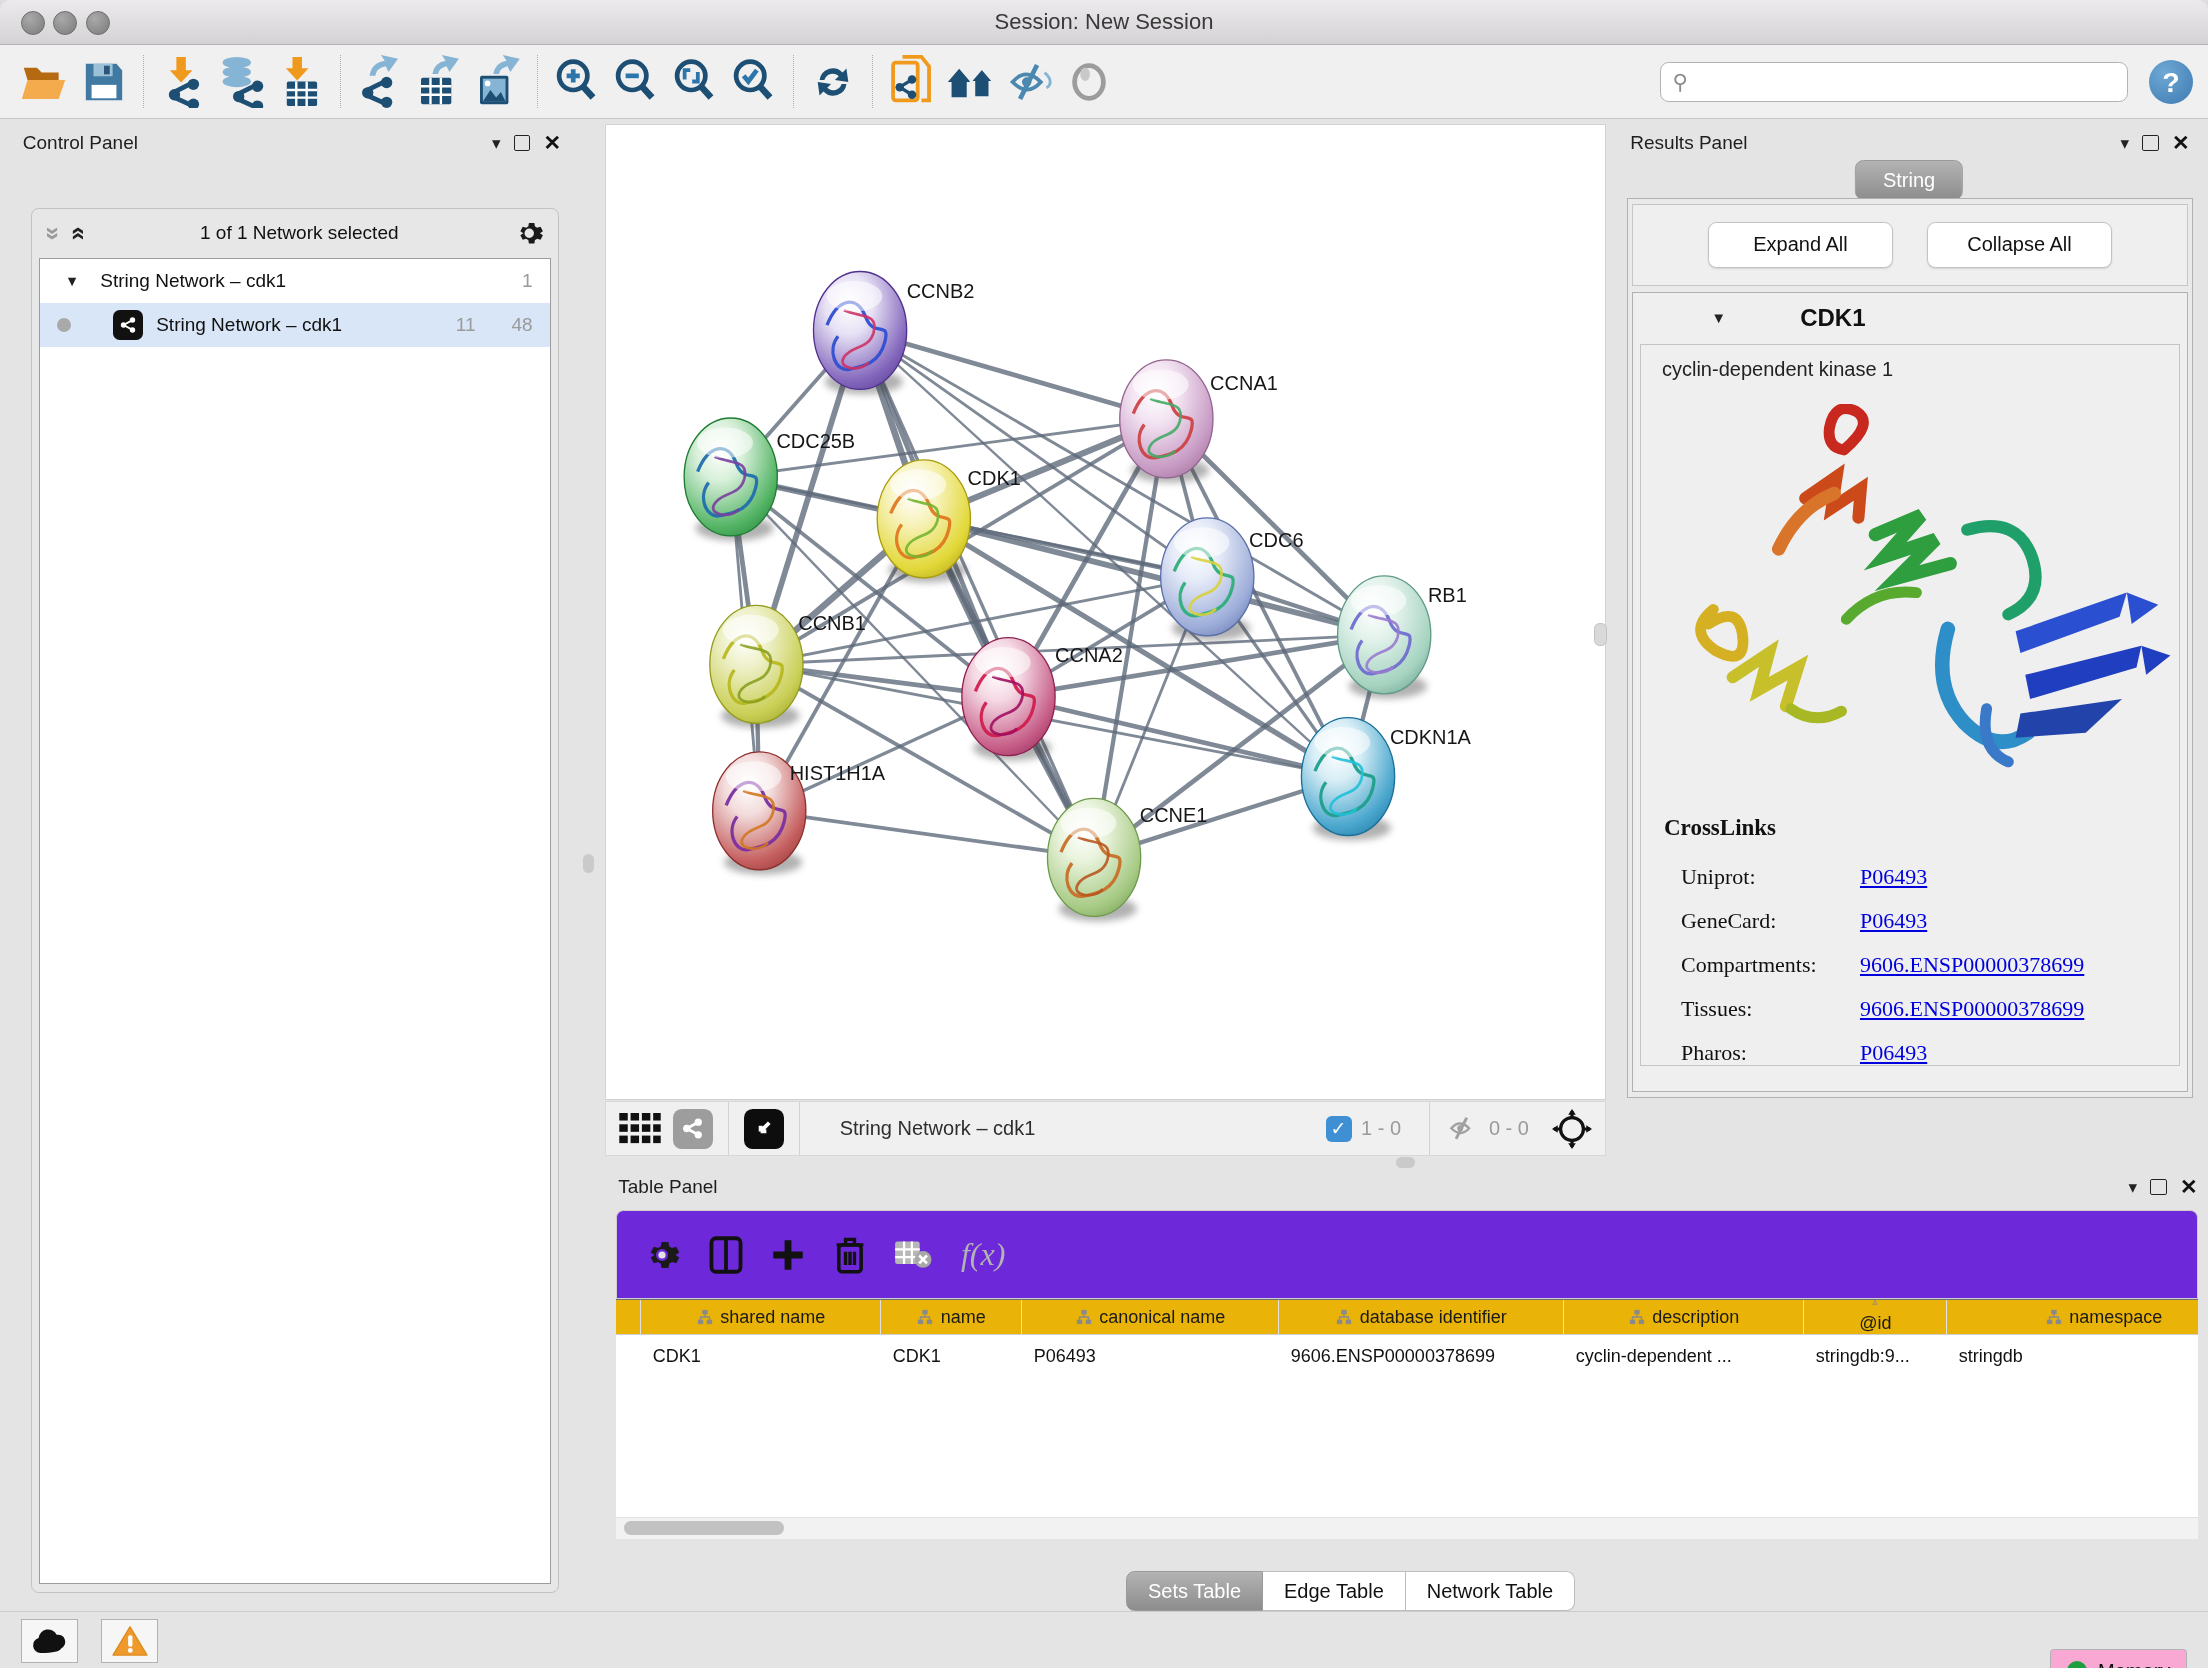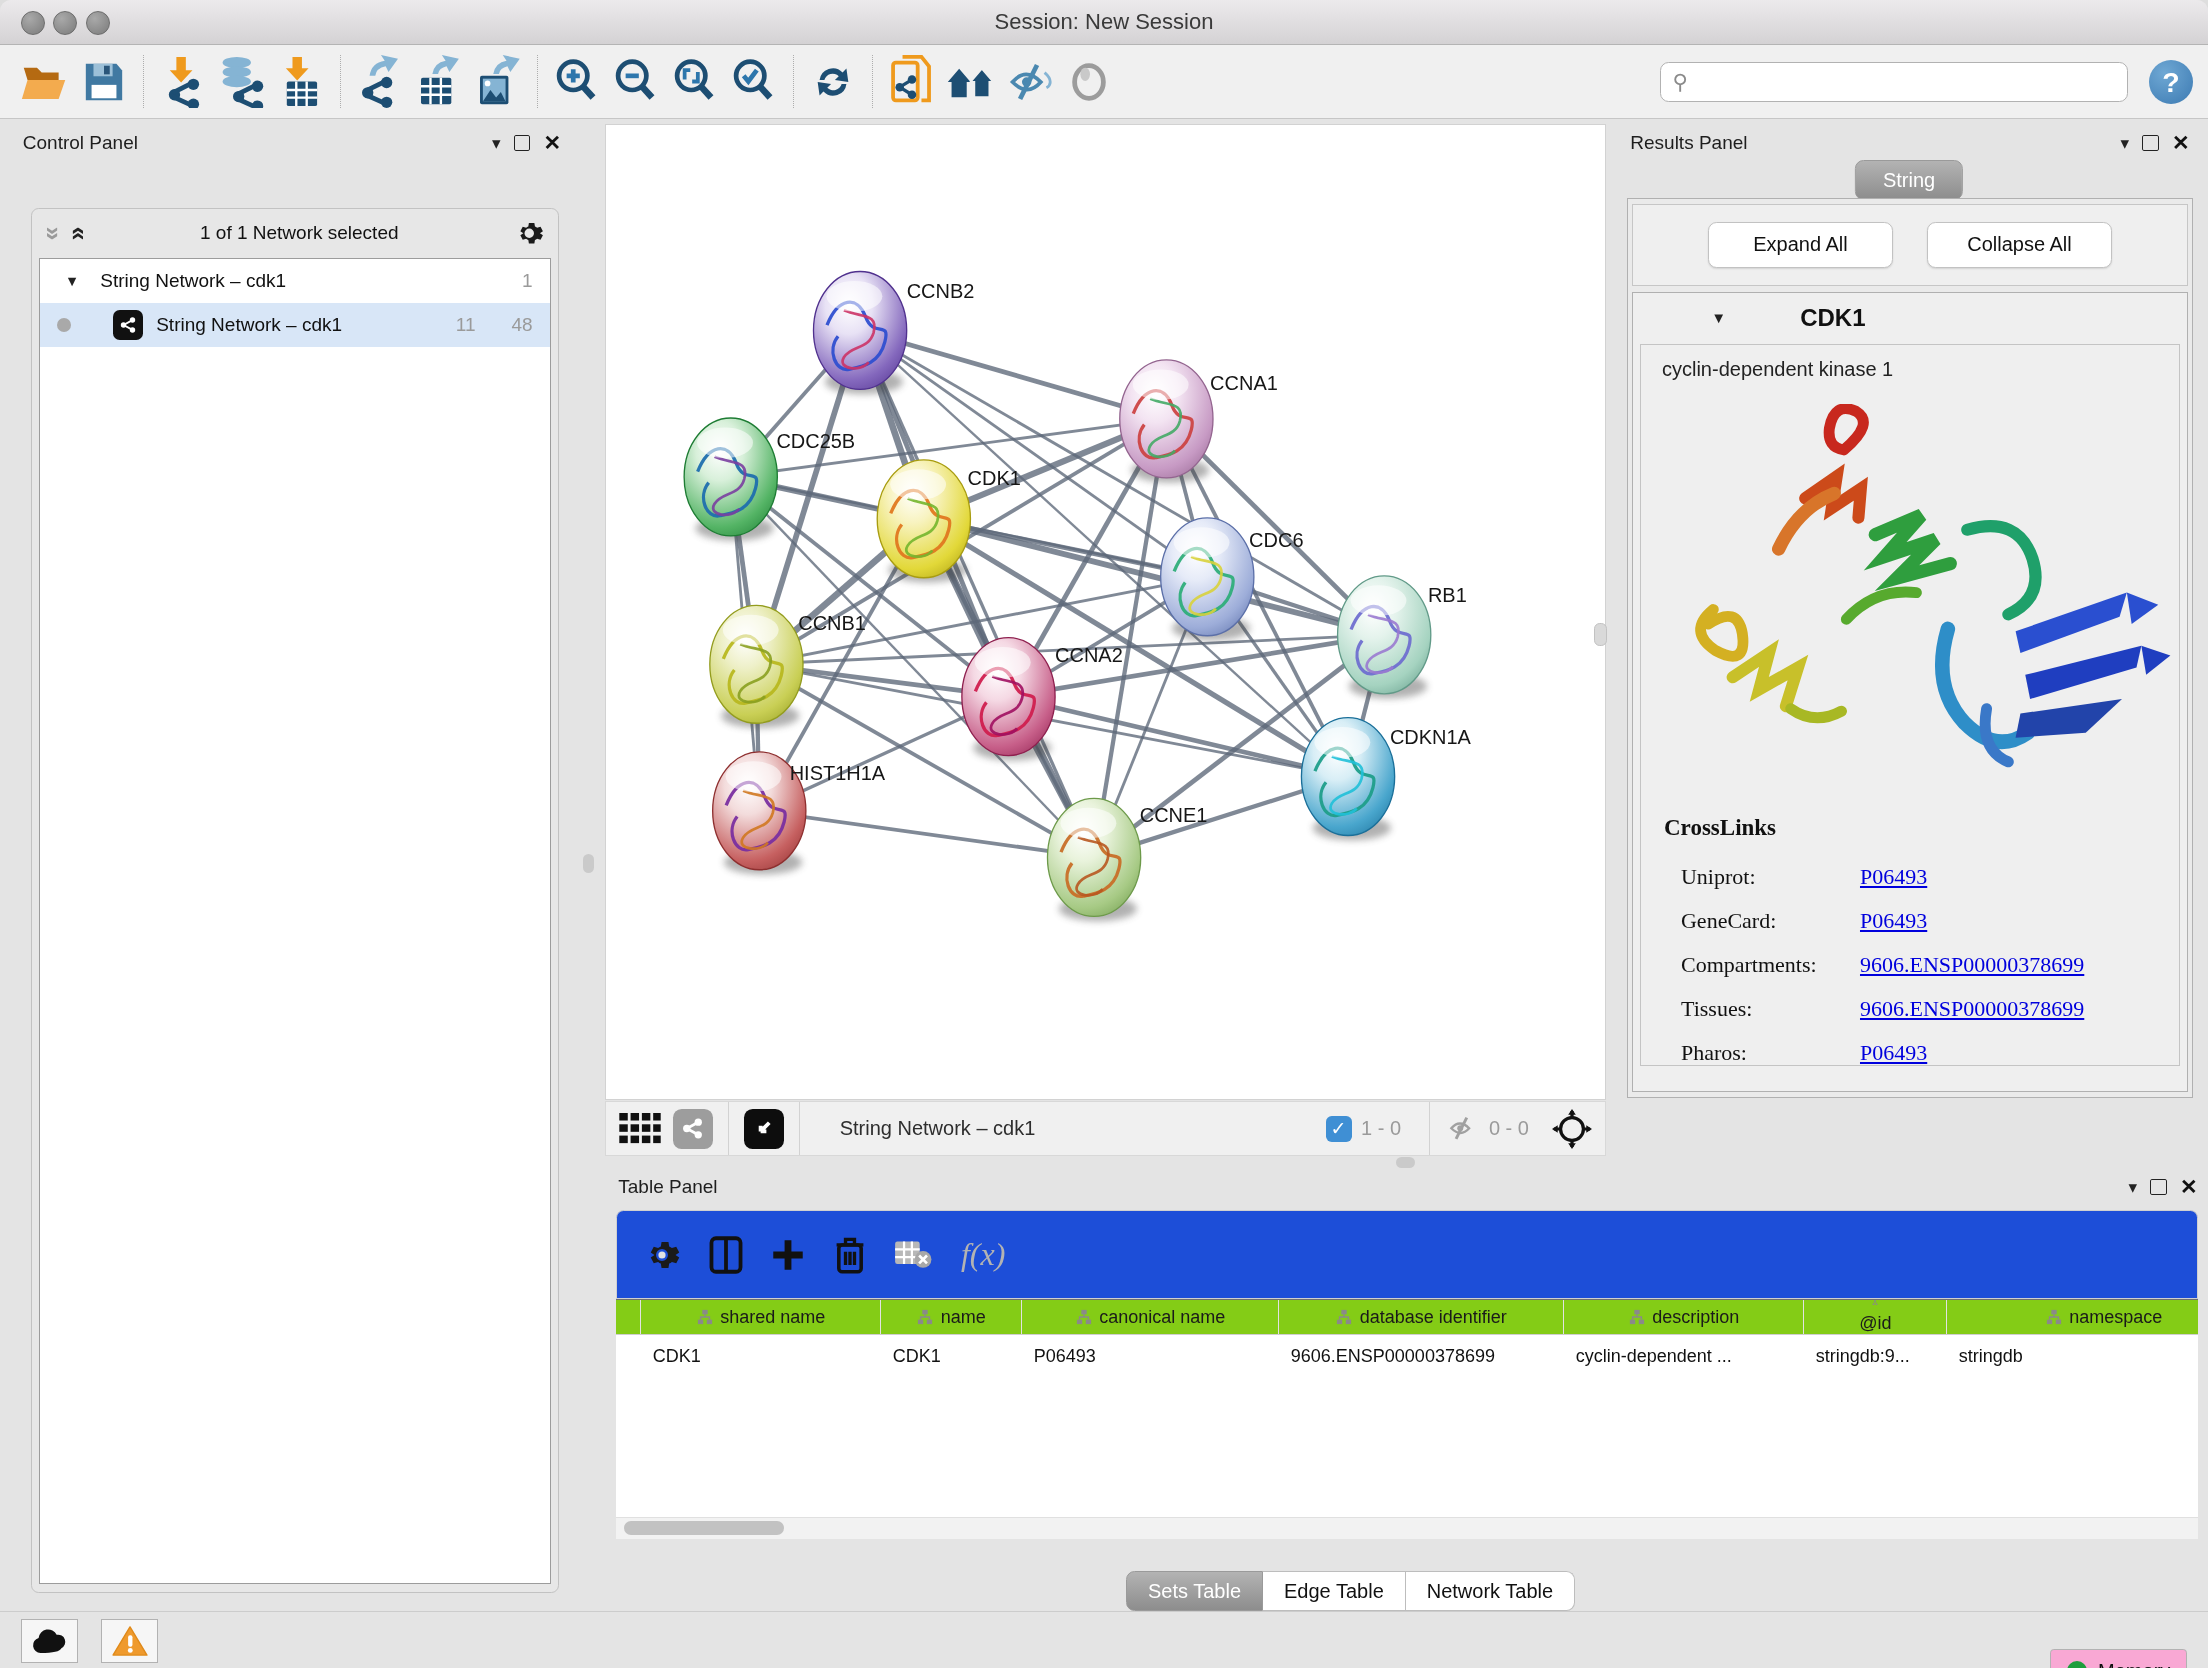--- a/index.html
+++ b/index.html
@@ -106,27 +106,27 @@
   .protein{position:absolute;top:59px;left:15px;}
   .cl-title{position:absolute;top:470px;left:23px;font-family:"Liberation Serif",serif;
     font-weight:bold;font-size:23px;color:#111;}
   .cl-rows{position:absolute;top:510px;left:40px;right:9.5px;}
   .cl-row{display:flex;height:44px;align-items:center;font-family:"Liberation Serif",serif;font-size:22px;}
   .cl-label{width:179px;color:#111;}
   .cl-link{color:#0000dd;text-decoration:underline;}
 
   
   .table-panel{position:absolute;left:605px;top:1168px;width:1604px;height:447px;}
-  .tp-toolbar{position:absolute;top:42px;left:11.4px;right:11.4px;height:89px;background:#1d4ed8;
+  .tp-toolbar{position:absolute;top:42px;left:11.4px;right:11.4px;height:89px;background:#6d28d9;
     border:1px solid #d0d0d0;border-radius:7.6px 7.6px 0 0;display:flex;align-items:center;gap:28.5px;
     padding:0 27px;box-sizing:border-box;}
   .fx{font-family:"Liberation Serif",serif;font-style:italic;font-size:32px;color:#b3b3b3;}
   .tp-table{position:absolute;top:131px;left:11.4px;right:11.4px;bottom:76px;background:#fff;
     border-top:1.9px solid #6f6f6f;overflow:hidden;}
-  .thead{display:flex;height:34px;background:#84cc16;border-bottom:1px solid #cfcfcf;}
+  .thead{display:flex;height:34px;background:#eab308;border-bottom:1px solid #cfcfcf;}
   .th{display:flex;align-items:center;justify-content:center;gap:7.6px;font-size:18px;color:#1a1a1a;
     border-right:1px solid #e2e2e2;box-sizing:border-box;flex:0 0 auto;overflow:hidden;white-space:nowrap;}
   .trow{display:flex;height:42px;align-items:center;}
   .td{font-size:18px;color:#111;padding-left:11.4px;box-sizing:border-box;flex:0 0 auto;
     overflow:hidden;white-space:nowrap;}
   .hscroll{position:absolute;left:0;right:0;bottom:0;height:21px;background:#f2f2f2;border-top:1px solid #e0e0e0;}
   .hthumb{position:absolute;left:7.6px;top:2.9px;width:160px;height:14.3px;border-radius:7.6px;background:#c2c2c2;}
   .tp-tabs{position:absolute;left:521px;bottom:3.8px;}
 
   

